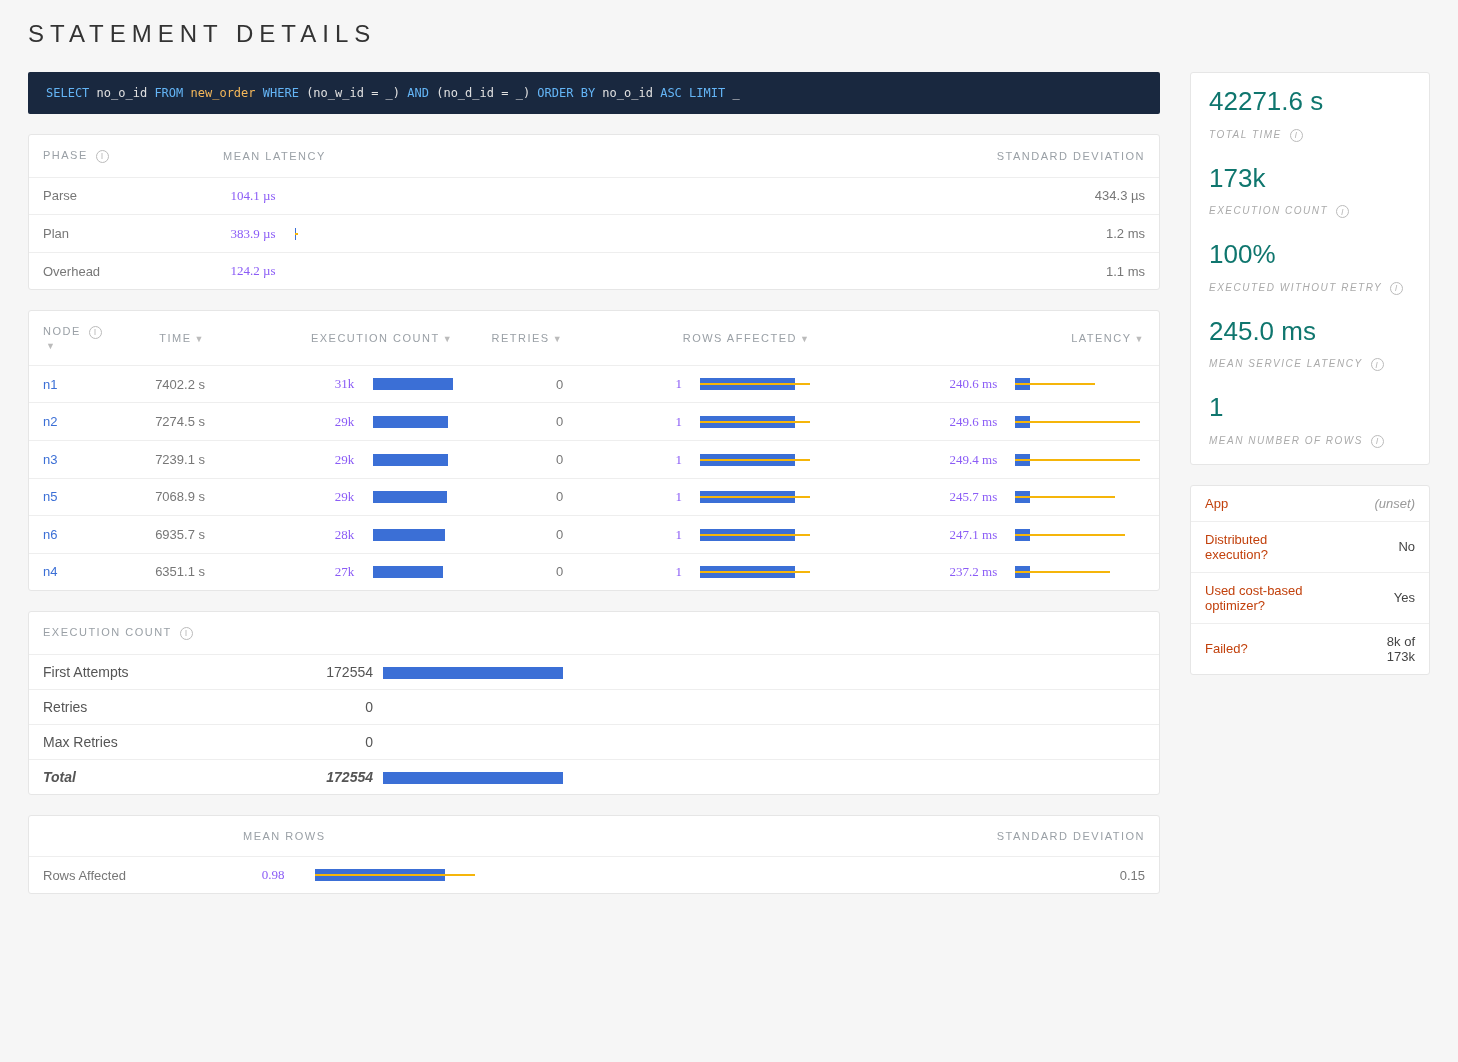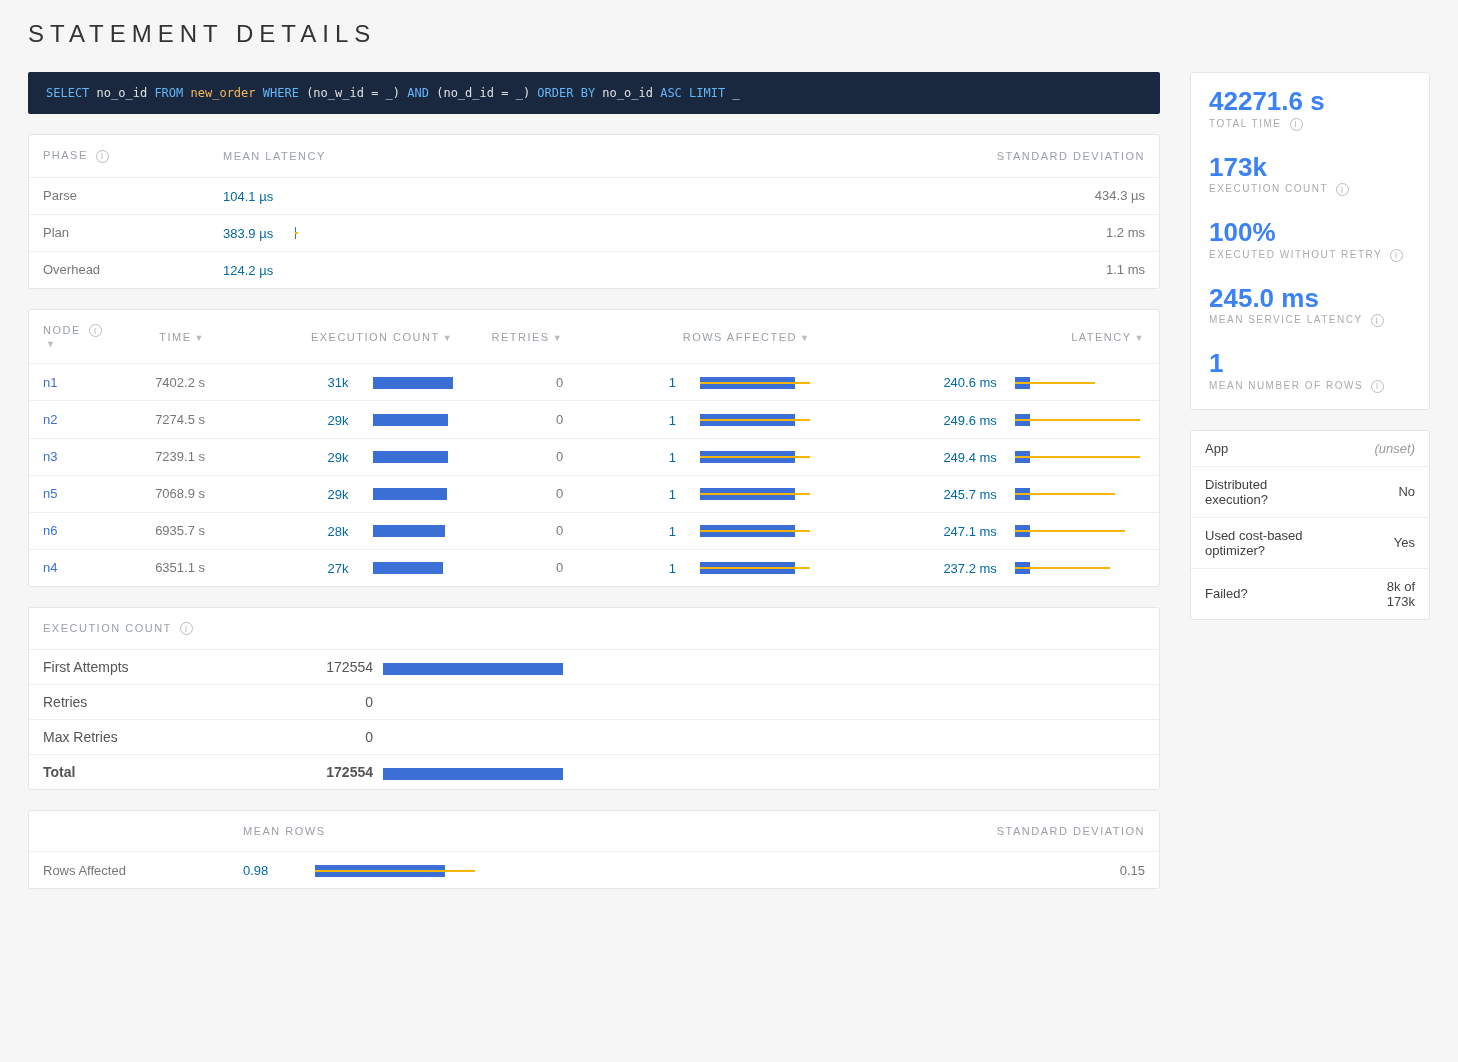--- a/index.html
+++ b/index.html
@@ -79,51 +79,51 @@
     border-radius: 50%;
     color: #bbb;
     font-size: 9px;
     align-items: center; justify-content: center;
     margin-left: 4px;
     vertical-align: middle;
   }
   .sort-caret { color: #bbb; font-size: 9px; margin-left: 3px; }
 
   .stat-block { padding: 14px 18px 8px; }
-  .stat-val { font-size: 26px; font-weight: 700; color: #3b82f6; line-height: 1.1; }
-  .stat-label { font-size: 10px; letter-spacing: 1.5px; color: #aaa; text-transform: uppercase; margin-top: 2px; }
+  .stat-val { font-size: 26px; font-weight: 400; color: #0f766e; line-height: 1.1; }
+  .stat-label { font-size: 10px; letter-spacing: 1.5px; color: #aaa; text-transform: uppercase; margin-top: 13px; font-style: italic; }
 
   .kv-table { width: 100%; border-collapse: collapse; }
   .kv-table td {
     padding: 10px 14px;
     border-bottom: 1px solid #eee;
     font-size: 13px;
-    color: #404040;
+    color: #c2410c;
   }
   .kv-table tr:last-child td { border-bottom: none; }
   .kv-table td:last-child { text-align: right; color: #444; }
   .unset { font-style: italic; color: #999; }
 
   .section-header {
     padding: 14px;
     font-size: 11px;
     letter-spacing: 1.5px;
     color: #9aa0a6;
     text-transform: uppercase;
     font-weight: 500;
     border-bottom: 1px solid #eee;
   }
   .exec-row { display: flex; align-items: center; padding: 9px 14px; border-bottom: 1px solid #eee; }
-  .exec-row:last-child { border-bottom: none; }
+  .exec-row:last-child { border-bottom: none; font-style: italic; }
   .exec-label { width: 260px; color: #555; }
   .exec-val { width: 70px; text-align: right; color: #555; margin-right: 10px; }
   .exec-bar { flex: 0 0 auto; }
 
   .val-bar-cell { white-space: nowrap; }
-  .val-bar-cell .num { display: inline-block; min-width: 60px; text-align: left; color: #0369a1; margin-right: 8px; vertical-align: middle; }
+  .val-bar-cell .num { display: inline-block; min-width: 60px; text-align: center; color: #8b5cf6; margin-right: 8px; vertical-align: middle; font-family: Liberation Serif, serif; }
 </style>
 </head>
 <body>
 
 <h1 class="page-title">STATEMENT DETAILS</h1>
 
 <div class="layout">
   <div class="main-col">
 
     <div class="sql-box" id="sql-box"><span class="sql-kw">SELECT</span><span class="sql-plain"> no_o_id </span><span class="sql-kw">FROM</span><span class="sql-id"> new_order </span><span class="sql-kw">WHERE</span><span class="sql-plain"> (no_w_id = _) </span><span class="sql-kw">AND</span><span class="sql-plain"> (no_d_id = _) </span><span class="sql-kw">ORDER BY</span><span class="sql-plain"> no_o_id </span><span class="sql-kw">ASC LIMIT</span><span class="sql-plain"> _</span></div>

